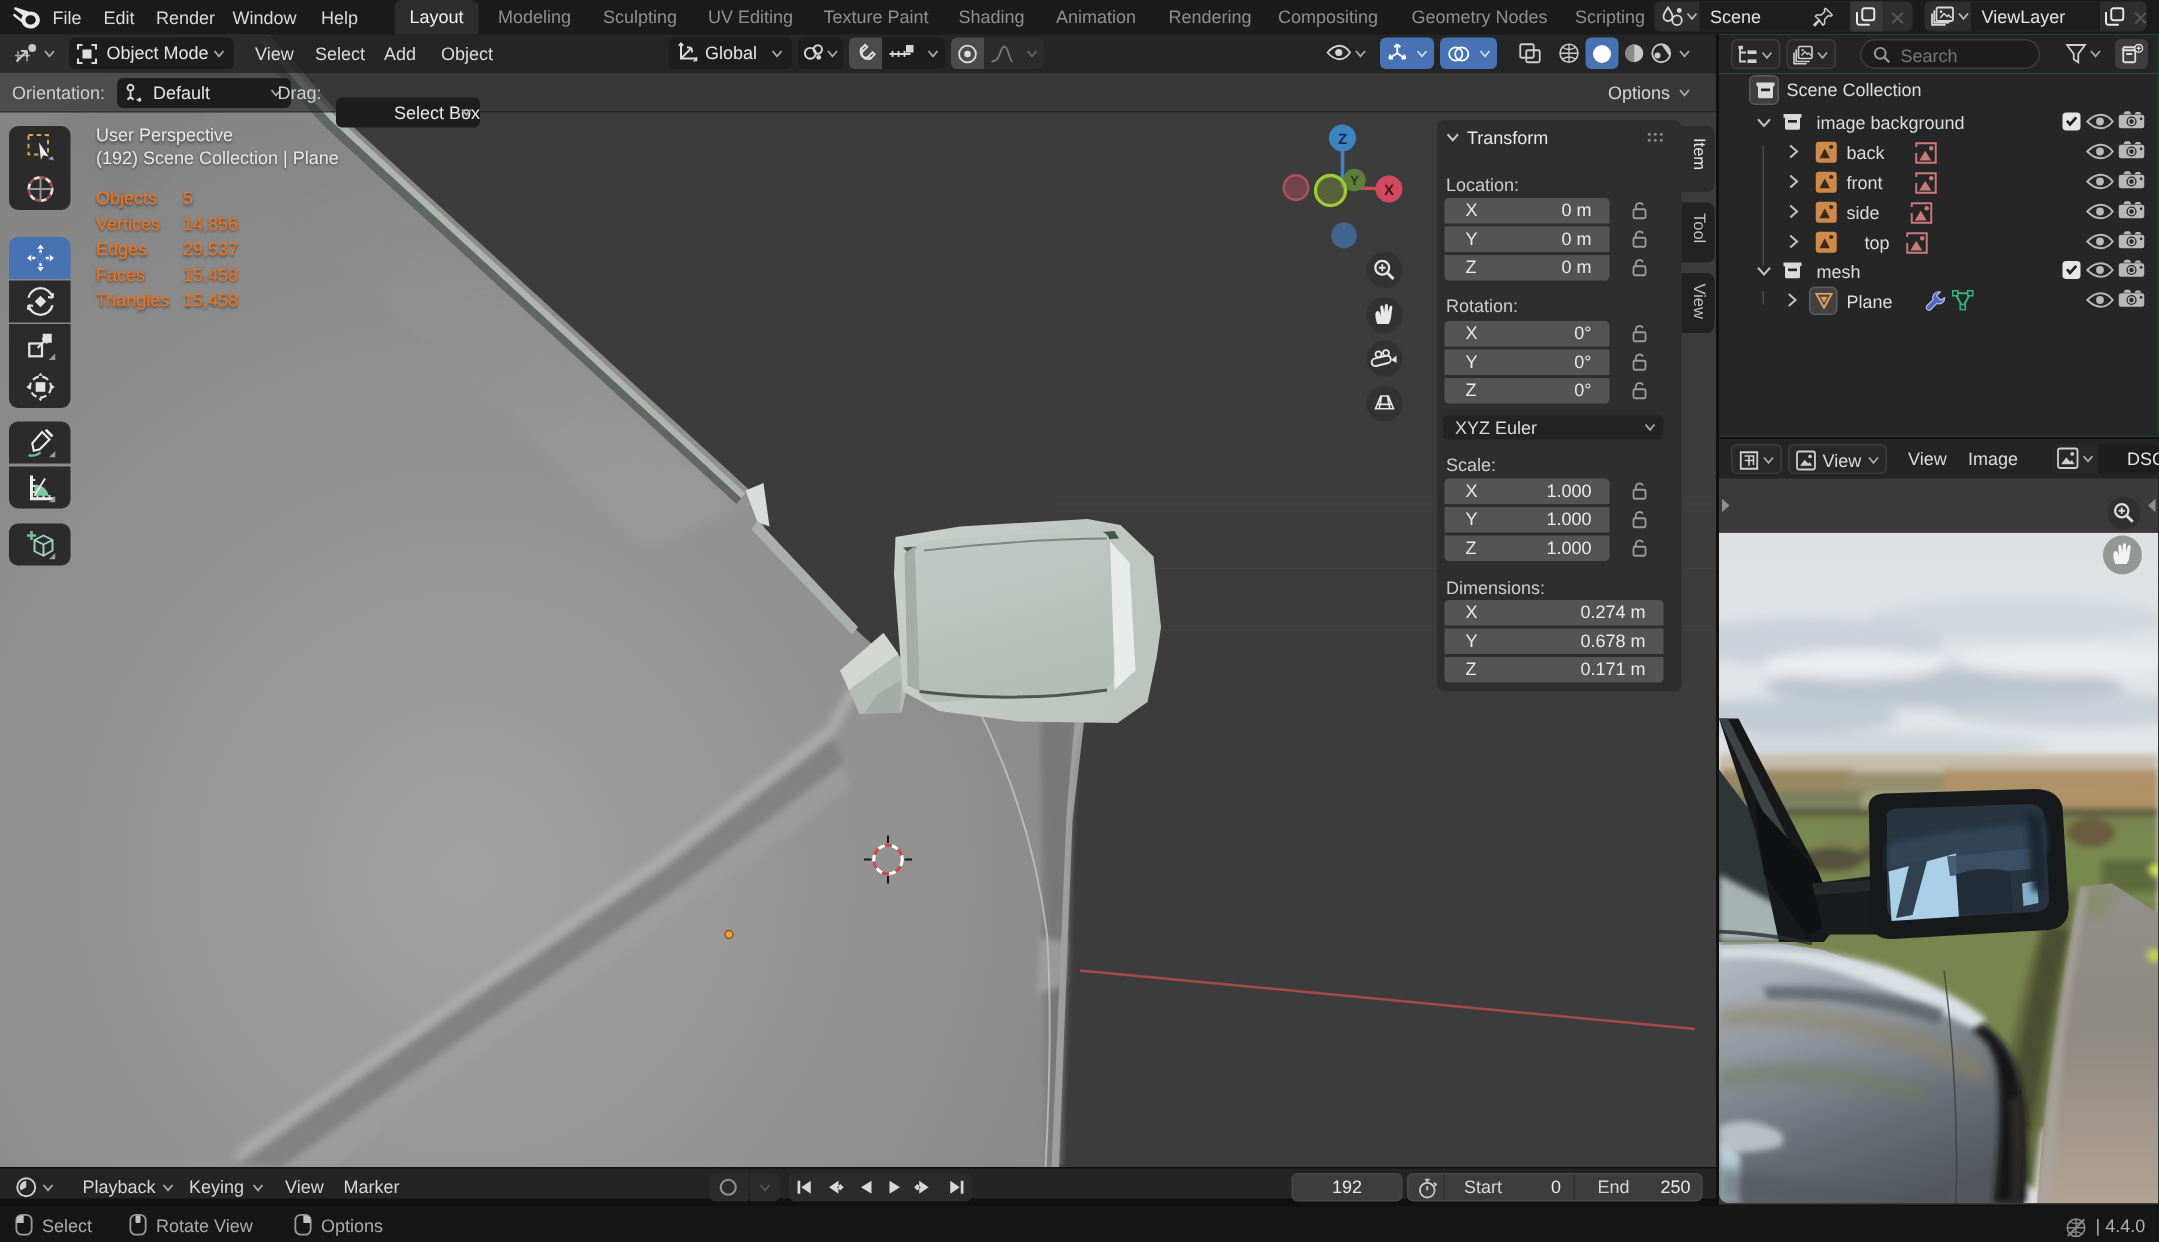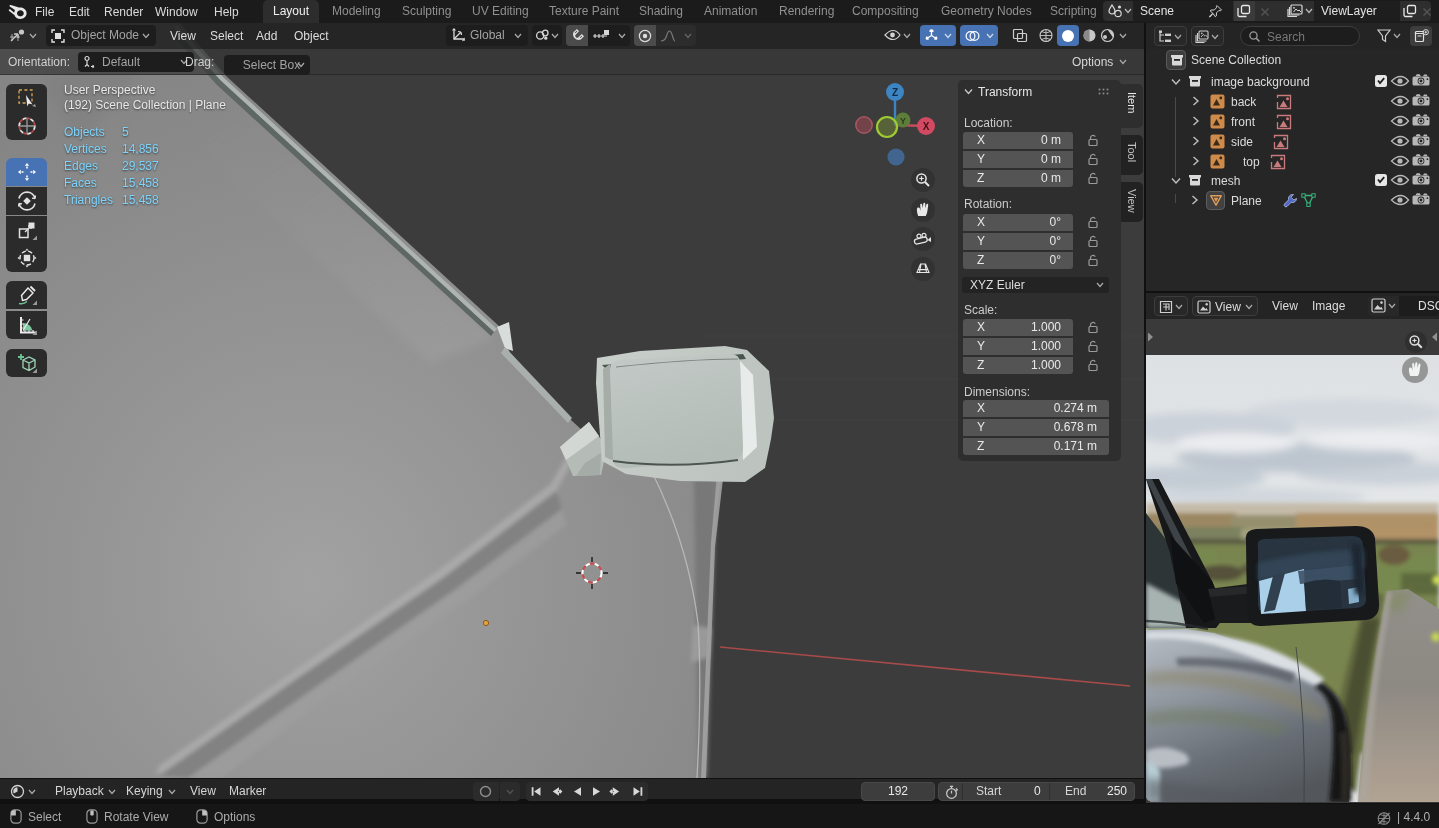--- a/index.html
+++ b/index.html
@@ -5,21 +5,21 @@
 html,body{width:1439px;height:828px;overflow:hidden;background:#101010;font-family:"Liberation Sans",sans-serif}
 #app{position:absolute;left:0;top:0;width:1439px;height:828px;background:#101010}
 .abs{position:absolute}
 
 #topbar{left:0;top:0;width:1439px;height:23px;background:#1b1b1b;color:#d5d5d5;font-size:12px}
 #topbar .menu{position:absolute;top:5px;color:#dadada}
 .wtab{position:absolute;top:0;height:23px;line-height:23px;padding:0 10px;color:#909090;font-size:12px}
 .wtab.active{background:#2d2d2d;color:#f0f0f0;border-radius:5px 5px 0 0}
 
 .hdr{background:#242424}
-.pill{background:#1d1d1d;border-radius:4px;color:#a3a3a3}
+.pill{background:#1d1d1d;border-radius:4px;color:#e5e5e5}
 
 #viewport{left:0;top:23px;width:1144px;height:755px;background:#3c3c3c;overflow:hidden}
 #vhead{left:0;top:0;width:1144px;height:26px;background:rgba(34,34,34,.9);color:#dcdcdc;font-size:12px}
 #vtool{left:0;top:26px;width:1144px;height:26px;background:rgba(56,56,56,.72);color:#d6d6d6;font-size:12px;border-bottom:1px solid rgba(20,20,20,.4)}
 #stats{left:64px;top:60px;color:#e8e8e8;font-size:12px;text-shadow:0 1px 2px rgba(0,0,0,.55)}
 
 .tbtn{position:absolute;left:6px;width:41px;height:28px;background:#2b2b2b;border-radius:6px}
 .tbtn.blue{background:#4772b3}
 
 #npanel{left:958px;top:57px;width:163px;height:381px;background:rgba(45,45,45,.97);border-radius:5px;color:#cccccc;font-size:12px}
@@ -254,21 +254,21 @@
       <svg class="abs" style="left:5px;top:3px" width="14" height="14" viewBox="0 0 14 14">
         <path d="M4 1.5 a2 2 0 0 1 0 4 a2 2 0 0 1 0 -4 M4 5.5 v4 M4 9.5 l-2 2 M4 9.5 l2 2" stroke="#d9d9d9" stroke-width="1.2" fill="none"></path>
         <path d="M8 11.5 h3 M11 11.5 l-1.5 -1.2 M11 11.5 l-1.5 1.2" stroke="#d9d9d9" stroke-width="1.1" fill="none"></path>
       </svg>
       <span style="margin-left:24px">Default</span>
       <svg class="abs" style="right:6px;top:7px" width="8" height="6">
             <path d="M1 1 L4 4.5 L7 1" fill="none" stroke="#aaa" stroke-width="1.2"></path>
           </svg>
     </div>
     <span class="abs" style="left:185px;top:6px;color:#cfcfcf">Drag:</span>
-    <div class="abs pill" style="left:224px;top:6px;width:86px;height:20px;line-height:20px;text-align:center">
+    <div class="abs pill" style="left:224px;top:16px;width:96px;height:20px;line-height:20px;text-align:right">
       <span style="margin-left:9px">Select Box</span>
       <svg class="abs" style="right:5px;top:7px" width="8" height="6">
             <path d="M1 1 L4 4.5 L7 1" fill="none" stroke="#aaa" stroke-width="1.2"></path>
           </svg>
     </div>
     <span class="abs" style="left:1072px;top:6px">Options</span>
     <svg class="abs" style="left:1119px;top:10px" width="8" height="6">
           <path d="M1 1 L4 4.5 L7 1" fill="none" stroke="#aaa" stroke-width="1.2"></path>
         </svg>
   </div>
@@ -338,21 +338,21 @@
         <path d="M6 7 L12 4 L18 7 L18 14 L12 17.5 L6 14.5 Z M6 7 L12 10 L18 7 M12 10 V17.5" fill="none" stroke="#9fd4b6" stroke-width="1.3"></path>
         <path d="M4 1 v6 M1 4 h6" stroke="#6cc194" stroke-width="1.8"></path>
         <path d="M20 20 l-4.5 0 4.5 -4.5 Z" fill="#9a9a9a"></path>
       </svg>
     </div>
   </div>
   <div id="stats" class="abs">
     <div style="margin-bottom:1px">User Perspective</div>
     <div>(192) Scene Collection | Plane</div>
     <div style="height:12px"></div>
-    <table style="color:#7dd3fc;font-size:12px;border-spacing:0;line-height:17px">
+    <table style="color:#f97316;font-size:12px;border-spacing:0;line-height:17px">
       <tbody>
             <tr>
               <td style="width:58px">Objects</td>
               <td>5</td>
             </tr>
       <tr>
               <td>Vertices</td>
               <td>14,856</td>
             </tr>
       <tr>
@@ -540,21 +540,21 @@
   <span class="wtab" style="left:392px">Sculpting</span>
   <span class="wtab" style="left:462px">UV Editing</span>
   <span class="wtab" style="left:539px">Texture Paint</span>
   <span class="wtab" style="left:629px">Shading</span>
   <span class="wtab" style="left:694px">Animation</span>
   <span class="wtab" style="left:769px">Rendering</span>
   <span class="wtab" style="left:842px">Compositing</span>
   <span class="wtab" style="left:931px">Geometry Nodes</span>
   <span class="wtab" style="left:1040px">Scripting</span>
 
-  <div class="abs" style="left:1103px;top:1px;width:198px;height:20px;background:#2e2e2e;border-radius:4px">
+  <div class="abs" style="left:1103px;top:1px;width:172px;height:20px;background:#2e2e2e;border-radius:4px">
     <svg class="abs" style="left:4px;top:3px" width="16" height="14" viewBox="0 0 16 14">
       <path d="M5 1 C6.5 3.5 8 5 8 7 a3 3 0 1 1 -6 0 C2 5 3.5 3.5 5 1 Z" fill="none" stroke="#d8d8d8" stroke-width="1.2"></path>
       <circle cx="11" cy="9.5" r="3.2" fill="none" stroke="#d8d8d8" stroke-width="1.2"></circle>
       <circle cx="12.5" cy="3" r="1.6" fill="#d8d8d8"></circle>
     </svg>
     <svg class="abs" style="left:21px;top:7px" width="8" height="6">
           <path d="M1 1 L4 4.5 L7 1" fill="none" stroke="#bbb" stroke-width="1.2"></path>
         </svg>
     <div class="abs" style="left:30px;top:0;width:100px;height:20px;background:#1e1e1e;color:#e3e3e3;line-height:20px;padding-left:7px">Scene</div>
     <svg class="abs" style="left:105px;top:3px" width="15" height="15" viewBox="0 0 15 15">

